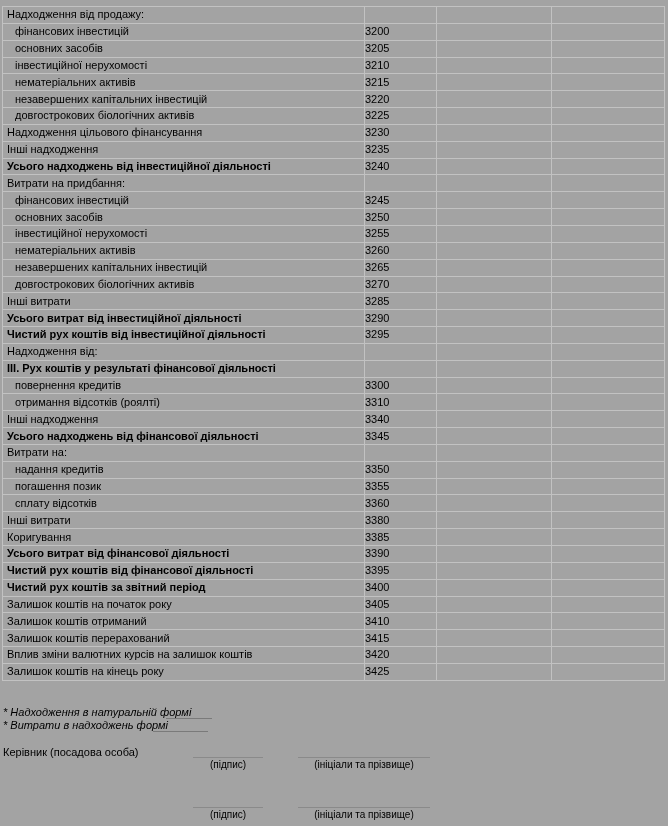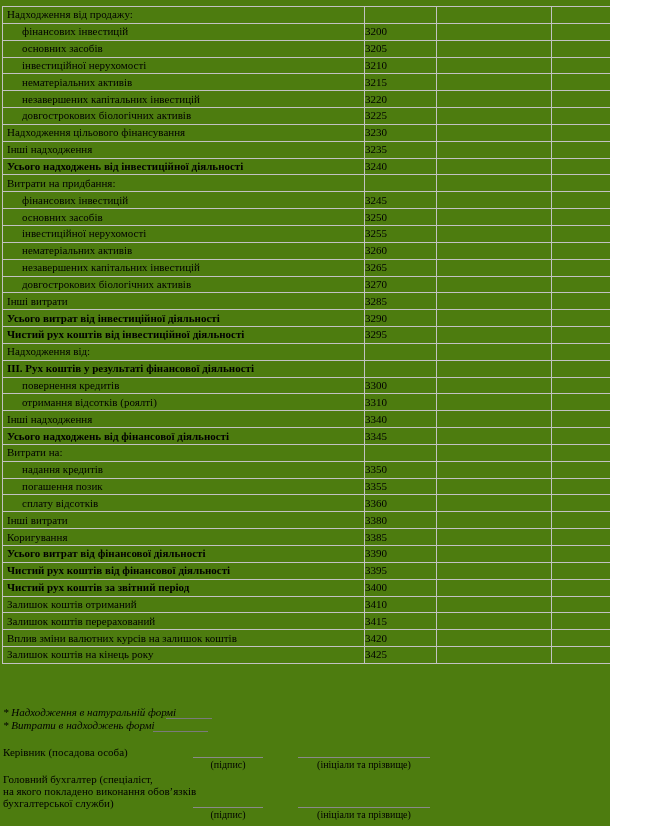--- a/index.html
+++ b/index.html
@@ -1,21 +1,21 @@
 <!DOCTYPE html>
 <html><head>
 <meta charset="utf-8">
 <style>
   html, body { margin: 0; padding: 0; background: #ffffff; }
   .page {
     position: relative;
-    width: 610px;
+    width: 668px;
     height: 826px;
-    background: #4d7c0f;
-    font-family: Liberation Serif, serif;
+    background: #a3a3a3;
+    font-family: Liberation Sans, sans-serif;
     color: #000000;
     overflow: hidden;
   }
   table.grid {
     position: absolute;
     left: 2px;
     top: 6px;
     width: 662px;
     border-collapse: collapse;
     table-layout: fixed;
@@ -24,21 +24,21 @@
     border: 1px solid #c2c2c2;
     font-size: 11px;
     line-height: 15px;
     height: 15.85px;
     padding: 0 2px 0 4px;
     white-space: nowrap;
     overflow: hidden;
     vertical-align: middle;
   }
   table.grid td.c-code { padding: 0; }
-  table.grid td.indent { padding-left: 19px; }
+  table.grid td.indent { padding-left: 12px; }
   table.grid td.bold { font-weight: bold; }
   .footnote {
     position: absolute;
     left: 3px;
     font-size: 11px;
     font-style: italic;
     white-space: nowrap;
   }
   .fn1 { top: 706px; }
   .fn2 { top: 719px; }
@@ -295,20 +295,26 @@
       <td class="c-val"></td>
       <td class="c-val"></td>
     </tr>
         <tr>
       <td class="c-label bold">Чистий рух коштів за звітний період</td>
       <td class="c-code">3400</td>
       <td class="c-val"></td>
       <td class="c-val"></td>
     </tr>
         <tr>
+      <td class="c-label">Залишок коштів на початок року</td>
+      <td class="c-code">3405</td>
+      <td class="c-val"></td>
+      <td class="c-val"></td>
+    </tr>
+        <tr>
       <td class="c-label">Залишок коштів отриманий</td>
       <td class="c-code">3410</td>
       <td class="c-val"></td>
       <td class="c-val"></td>
     </tr>
         <tr>
       <td class="c-label">Залишок коштів перерахований</td>
       <td class="c-code">3415</td>
       <td class="c-val"></td>
       <td class="c-val"></td>
@@ -333,24 +339,19 @@
   <div class="blank-line blank1"></div>
   <div class="blank-line blank2"></div>
 
   <div class="label-text leader-label">Керівник (посадова особа)</div>
 
   <div class="sig-line sig1a"></div>
   <div class="sig-cap cap1a">(підпис)</div>
   <div class="sig-line sig1b"></div>
   <div class="sig-cap cap1b">(ініціали та прізвище)</div>
 
-  <div class="label-text acct-label">
-    <span>Головний бухгалтер (спеціаліст,</span>
-    <span>на якого покладено виконання обов’язків</span>
-    <span>бухгалтерської служби)</span>
-  </div>
 
   <div class="sig-line sig2a"></div>
   <div class="sig-cap cap2a">(підпис)</div>
   <div class="sig-line sig2b"></div>
   <div class="sig-cap cap2b">(ініціали та прізвище)</div>
 
 </div>
 
 </body></html>

